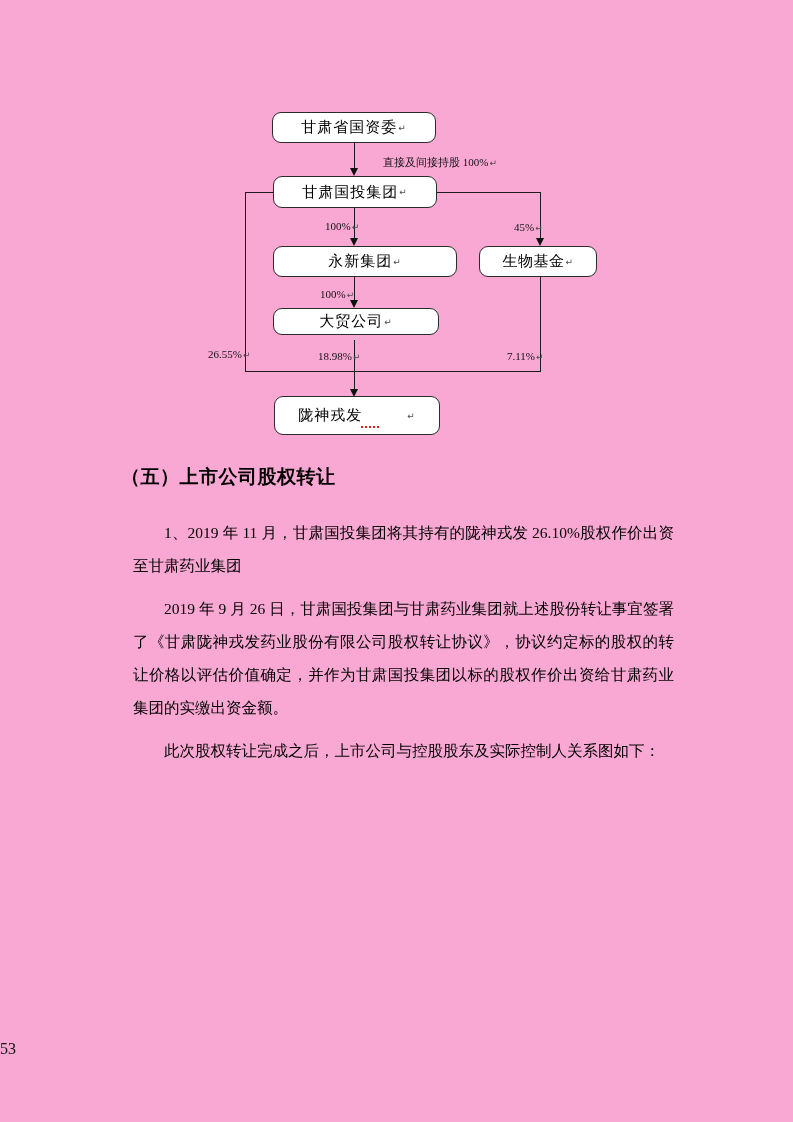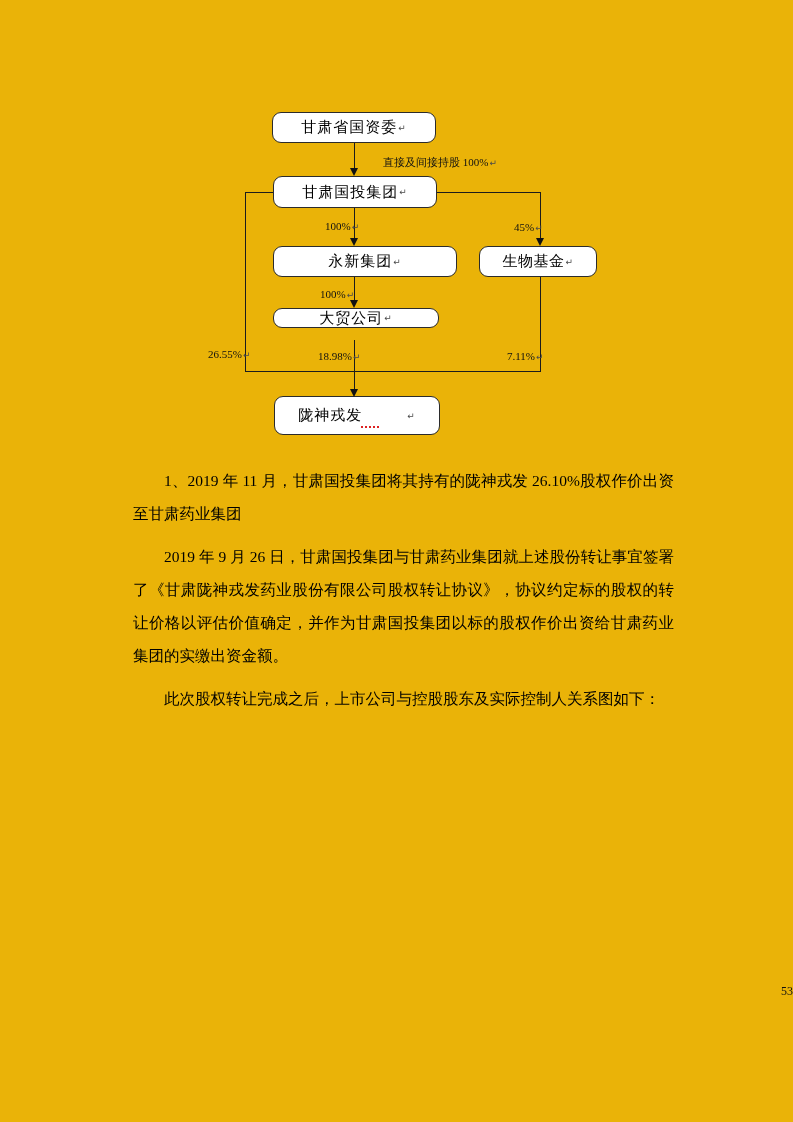--- a/index.html
+++ b/index.html
@@ -1,19 +1,19 @@
 <!DOCTYPE html>
 <html><head>
 <meta charset="utf-8">
 <style>
   html,body{margin:0;padding:0;background:#9c9c9c;}
   .page{
     position:relative;
     width:793px;height:1122px;
-    background:#eab308;
+    background:#f9a8d4;
     margin:0 auto;
     overflow:hidden;
     font-family:"Liberation Serif","DejaVu Serif",serif;
     color:#000;
   }
   
   .diagram{position:absolute;left:0;top:0;width:793px;height:460px;}
   .node{
     position:absolute;
     box-sizing:border-box;
@@ -65,23 +65,23 @@
   }
   .content p{
     margin:0 0 10px 12px;
     font-size:15.5px;
     line-height:33px;
     text-indent:31px;
     text-align:justify;
   }
   .pageno{
     position:absolute;
-    left:0;top:984px;width:100%;
-    text-align:right;
-    font-size:12px;
+    left:0;top:1040px;width:100%;
+    text-align:left;
+    font-size:16px;
     color:#111;
   }
 </style>
 </head>
 <body>
 
 <div class="page">
 
   <div class="diagram">
 
@@ -98,21 +98,21 @@
     <div class="node" style="left:273px;top:246px;width:184px;height:31px;">
       <span>永新集团</span>
         <span class="ret">↵</span>
     </div>
 
     <div class="node" style="left:479px;top:246px;width:118px;height:31px;letter-spacing:0.5px;">
       <span>生物基金</span>
         <span class="ret">↵</span>
     </div>
 
-    <div class="node" style="left:273px;top:308px;width:166px;height:20px;">
+    <div class="node" style="left:273px;top:308px;width:166px;height:27px;">
       <span>大贸公司</span>
         <span class="ret">↵</span>
       </div>
 
     <div class="node" style="left:274px;top:396px;width:166px;height:39px;gap:44px;">
       <span>陇神戎发</span>
         <span class="ret">↵</span>
       <span class="squiggle"></span>
     </div>
 
@@ -155,20 +155,21 @@
     </div>
 
     <div class="vline" style="left:540px;top:277px;height:94px;"></div>
     <div class="elabel" style="left:507px;top:350px;">
       <span>7.11%</span><span class="ret">↵</span>
     </div>
 
   </div>
 
   <div class="content">
+    <h2>（五）上市公司股权转让</h2>
     <p>1、2019 年 11 月，甘肃国投集团将其持有的陇神戎发 26.10%股权作价出资至甘肃药业集团</p>
     <p>2019 年 9 月 26 日，甘肃国投集团与甘肃药业集团就上述股份转让事宜签署了《甘肃陇神戎发药业股份有限公司股权转让协议》，协议约定标的股权的转让价格以评估价值确定，并作为甘肃国投集团以标的股权作价出资给甘肃药业集团的实缴出资金额。</p>
     <p>此次股权转让完成之后，上市公司与控股股东及实际控制人关系图如下：</p>
   </div>
 
   <div class="pageno">53</div>
 
 </div>
 
 </body></html>

